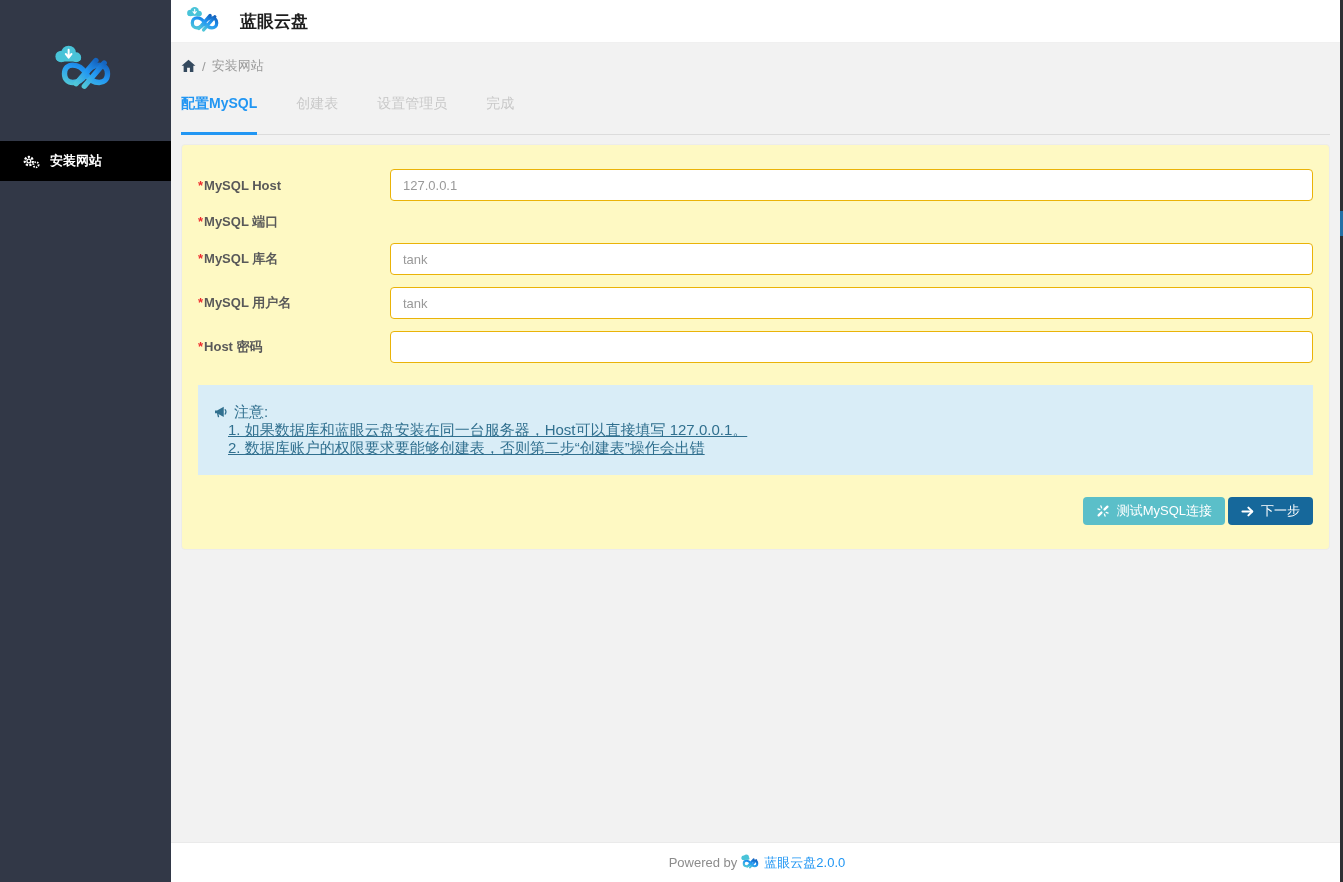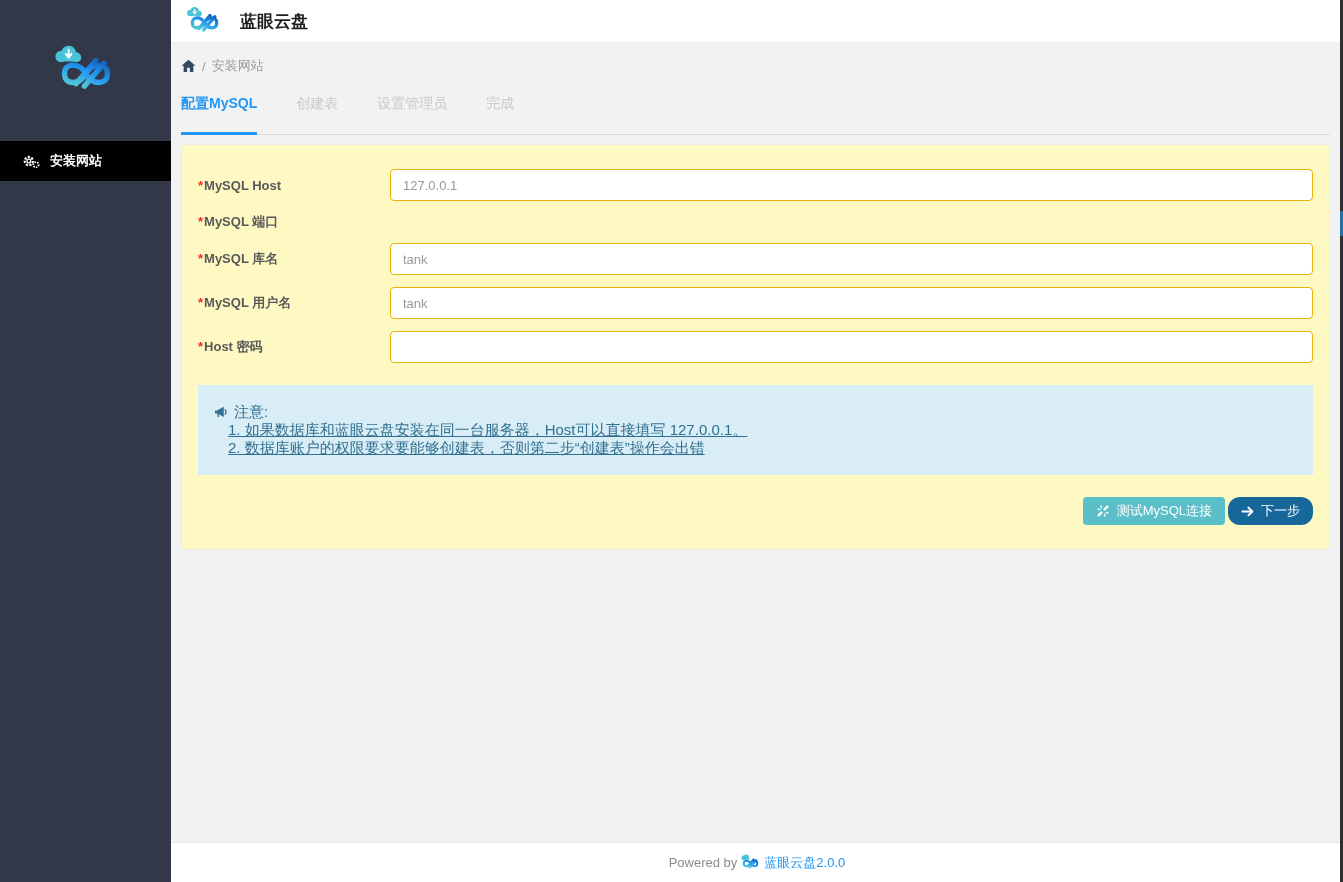--- a/index.html
+++ b/index.html
@@ -39,21 +39,21 @@
   .note { margin-top: 22px; background: var(--note_bg); border-radius: 0;
     padding: 18px 16px; color: var(--note_text); font-size: 15px; line-height: 18px; }
   .note-title { display: flex; align-items: center; gap: 6px; font-weight: normal; }
   .note-item { padding-left: 14px; text-decoration: underline; }
   
   .actions { display: flex; justify-content: flex-end; gap: 3px; margin-top: 22px; padding-bottom: 14px; }
   .btn { height: 28px; border: none; border-radius: 4px; color: #fff; font-size: 13px;
     display: inline-flex; align-items: center; gap: 7px; padding: 0 13px; cursor: pointer;
     font-family: "Liberation Sans", "DejaVu Sans", sans-serif; }
   .btn-test { background: var(--btn_test_bg); }
-  .btn-next { background: var(--btn_next_bg); border-radius: 12px; }
+  .btn-next { background: var(--btn_next_bg); }
   
   .footer { height: 40px; flex: 0 0 40px; background: #fff; border-top: 1px solid #eaeaea;
     display: flex; align-items: center; justify-content: center; font-size: 13px; color: #8c8c8c; }
   .footer .version-link { color: var(--accent); cursor: pointer; }
   
   .scrollbar-track { position: absolute; right: 0; top: 0; width: 3px; height: 882px; background: #2f2f33; }
   .scrollbar-thumb { position: absolute; right: 0; top: 211px; width: 3px; height: 25px; background: #2470a6; }
   svg { display: block; }
 </style>
 </head>

